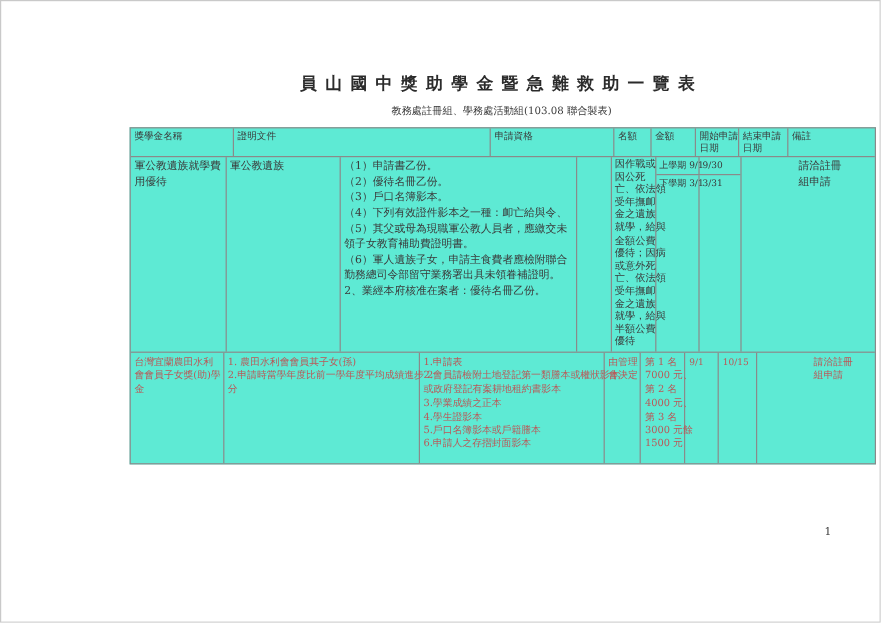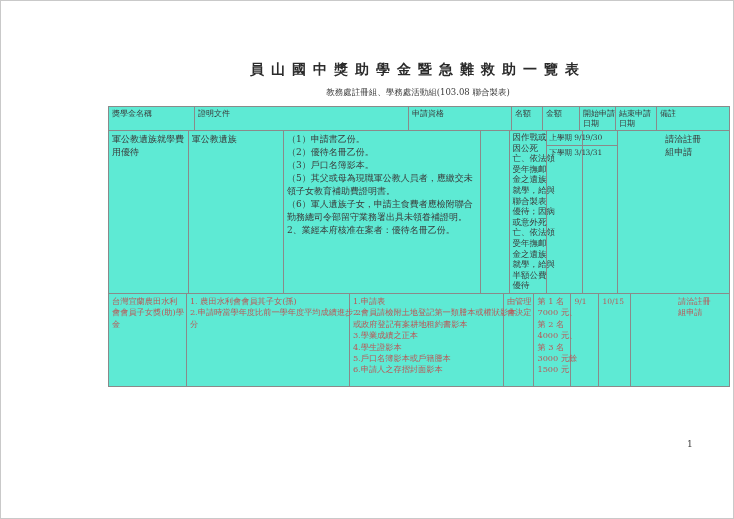--- a/index.html
+++ b/index.html
@@ -104,35 +104,36 @@
           <div class="ln">軍公教遺族就學費</div>
           <div class="ln">用優待</div>
         </div>
       <div class="cell c2">
           <div class="ln">軍公教遺族</div>
         </div>
       <div class="cell c3">
           <div class="ln">（1）申請書乙份。</div>
           <div class="ln">（2）優待名冊乙份。</div>
           <div class="ln">（3）戶口名簿影本。</div>
+          <div class="ln">（4）下列有效證件影本之一種：卹亡給與令、</div>
           <div class="ln">（5）其父或母為現職軍公教人員者，應繳交未</div>
           <div class="ln">領子女教育補助費證明書。</div>
           <div class="ln">（6）軍人遺族子女，申請主食費者應檢附聯合</div>
           <div class="ln">勤務總司令部留守業務署出具未領眷補證明。</div>
           <div class="ln">2、業經本府核准在案者：優待名冊乙份。</div>
         </div>
       <div class="cell c4"></div>
       <div class="cell c5">
           <div class="ln">因作戰或</div>
           <div class="ln">因公死</div>
           <div class="ln">亡、依法領</div>
           <div class="ln">受年撫卹</div>
           <div class="ln">金之遺族</div>
           <div class="ln">就學，給與</div>
-          <div class="ln">聯合製表</div>
+          <div class="ln">全額公費</div>
           <div class="ln">優待；因病</div>
           <div class="ln">或意外死</div>
           <div class="ln">亡、依法領</div>
           <div class="ln">受年撫卹</div>
           <div class="ln">金之遺族</div>
           <div class="ln">就學，給與</div>
           <div class="ln">半額公費</div>
           <div class="ln">優待</div>
         </div>
       <div class="dgroup">

